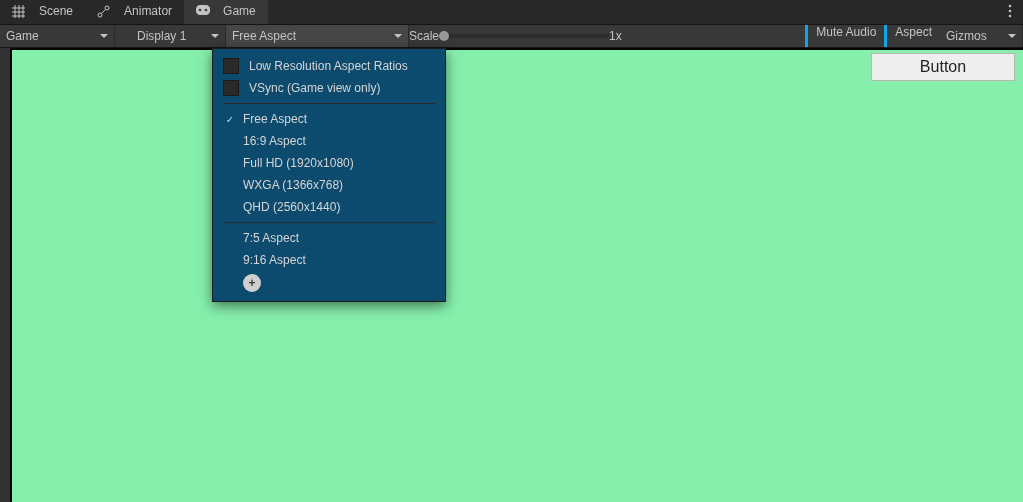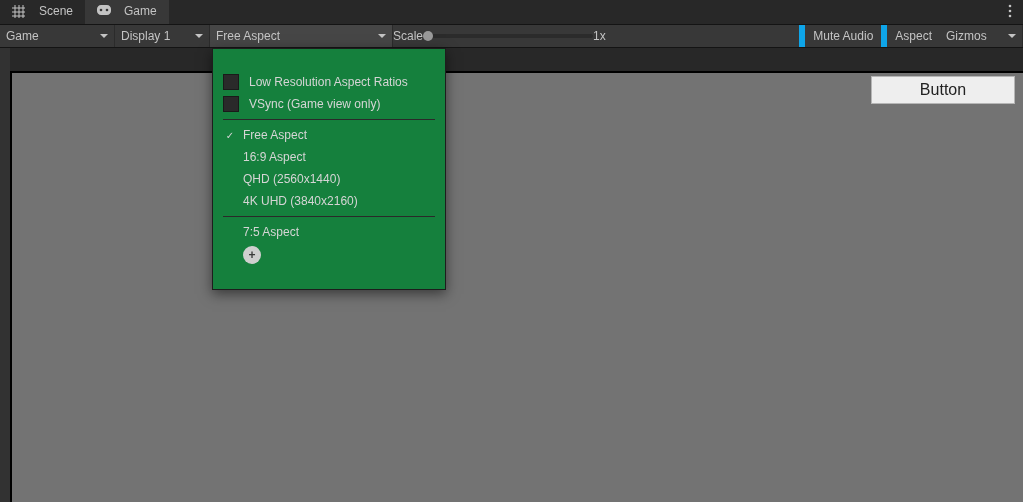--- a/index.html
+++ b/index.html
@@ -13,30 +13,30 @@
   
   .toolbar{height:22px;background:#383838;border-bottom:1px solid #141414;display:flex;align-items:stretch;font-size:12px;}
   .tb-btn{display:flex;align-items:center;padding:0 6px;gap:4px;cursor:pointer;color:#c4c4c4;border-right:1px solid #2b2b2b;}
   .tb-btn .caret{margin-left:auto;}
   .caret svg{display:block;}
   .tb-sel{display:flex;align-items:center;padding:0 6px;gap:4px;cursor:pointer;color:#c4c4c4;border-right:1px solid #2b2b2b;}
   .tb-sel.active{background:#464646;}
   .tb-scale{display:flex;align-items:center;padding:0 0;gap:0;}
   .slider{width:170px;height:4px;background:#2b2b2b;border-radius:2px;position:relative;}
   .slider .thumb{width:10px;height:10px;border-radius:50%;background:#9a9a9a;position:absolute;top:-3px;left:0;}
-  .tb-plain{display:flex;align-items:center;padding:0 8px;cursor:pointer;border-left:6px solid #0ea5e9;}
+  .tb-plain{display:flex;align-items:flex-start;padding:0 8px;cursor:pointer;border-left:3px solid #0ea5e9;}
   .tb-plain:last-child{border-right:1px solid #2b2b2b;}
   .spacer{flex:1;}
   
-  .viewport{position:absolute;left:10px;right:0;top:48px;bottom:0;background:#737373;border-left:2px solid #000;border-top:2px solid #000;margin-top:23px;}
+  .viewport{position:absolute;left:10px;right:0;top:48px;bottom:0;background:#86efac;border-left:2px solid #000;border-top:2px solid #000;}
   .left-gutter{position:absolute;left:0;top:48px;bottom:0;width:10px;background:#323232;}
   
   .ui-button{position:absolute;right:8px;top:3px;width:142px;height:26px;background:#eeeeee;border:1px solid #b6b6b6;color:#222;display:flex;align-items:center;justify-content:center;font-size:16px;}
   
-  .popup{position:absolute;left:212px;top:48px;width:232px;background:#15803d;border:1px solid #1d1d1d;padding:22px 0;box-shadow:0 4px 12px rgba(0,0,0,.5);}
+  .popup{position:absolute;left:212px;top:48px;width:232px;background:#0c4a6e;border:1px solid #1d1d1d;padding:6px 0;box-shadow:0 4px 12px rgba(0,0,0,.5);}
   .popup .row{display:flex;align-items:center;height:22px;padding:0 10px 0 10px;cursor:pointer;color:#d5d5d5;}
   .popup .chk{width:14px;height:14px;border:1px solid #1a1a1a;background:#2a2a2a;margin-right:10px;}
   .popup .sep{height:0;border-top:1px solid #2a2a2a;margin:4px 10px;}
   .popup .tick{width:14px;display:inline-block;text-align:center;margin-right:6px;color:#d5d5d5;font-size:10px;}
   .popup .add{width:18px;height:18px;border-radius:50%;background:#cfcfcf;color:#3a3a3a;display:inline-flex;align-items:center;justify-content:center;margin-left:20px;font-weight:bold;}
   .lbl{white-space:nowrap;}
 </style>
 </head>
 <body>
 
@@ -48,20 +48,32 @@
             <line x1="0" y1="3" x2="13" y2="3"></line>
             <line x1="0" y1="7" x2="13" y2="7"></line>
             <line x1="0" y1="11" x2="13" y2="11"></line>
             <line x1="3" y1="0" x2="3" y2="13"></line>
             <line x1="7" y1="0" x2="7" y2="13"></line>
             <line x1="11" y1="0" x2="11" y2="13"></line>
           </g>
         </svg>
     </span>
     <span class="lbl">Scene</span>
+  </div>
+  <div class="tab">
+    <span class="ico">
+      <svg viewBox="0 0 13 13" width="13" height="13">
+          <g stroke="#c4c4c4" stroke-width="1" fill="none">
+            <circle cx="3" cy="10" r="2"></circle>
+            <circle cx="10" cy="3" r="2"></circle>
+            <line x1="4.5" y1="8.5" x2="8.5" y2="4.5"></line>
+          </g>
+        </svg>
+    </span>
+    <span class="lbl">Animator</span>
   </div>
   <div class="tab active">
     <span class="ico">
       <svg viewBox="0 0 14 10" width="14" height="10">
           <path fill="#c4c4c4" d="M4 0h6c2.2 0 4 1.8 4 4v2c0 2.2-1.8 4-4 4H4C1.8 10 0 8.2 0 6V4c0-2.2 1.8-4 4-4z"></path>
           <circle cx="4" cy="5" r="1.3" fill="#383838"></circle>
           <circle cx="10" cy="5" r="1.3" fill="#383838"></circle>
         </svg>
     </span>
     <span class="lbl">Game</span>
@@ -79,21 +91,21 @@
 
 <div class="toolbar">
   <div class="tb-btn" style="width:102px;">
     <span class="lbl">Game</span>
     <span class="caret">
         <svg width="8" height="5">
           <path d="M0 0l4 4 4-4z" fill="#c4c4c4"></path>
         </svg>
       </span>
   </div>
-  <div class="tb-btn" style="width:82px;">
+  <div class="tb-btn" style="width:82px;margin-left:16px;">
     <span class="lbl">Display 1</span>
     <span class="caret">
         <svg width="8" height="5">
           <path d="M0 0l4 4 4-4z" fill="#c4c4c4"></path>
         </svg>
       </span>
   </div>
   <div class="tb-sel active" style="width:170px;justify-content:space-between;">
     <span class="lbl">Free Aspect</span>
     <span class="caret">
@@ -147,27 +159,35 @@
   <div class="row">
       <span class="tick">✓</span>
       <span class="lbl">Free Aspect</span>
     </div>
   <div class="row">
       <span class="tick"></span>
       <span class="lbl">16:9 Aspect</span>
     </div>
   <div class="row">
       <span class="tick"></span>
-      <span class="lbl">QHD (2560x1440)</span>
+      <span class="lbl">Full HD (1920x1080)</span>
     </div>
   <div class="row">
       <span class="tick"></span>
-      <span class="lbl">4K UHD (3840x2160)</span>
+      <span class="lbl">WXGA (1366x768)</span>
+    </div>
+  <div class="row">
+      <span class="tick"></span>
+      <span class="lbl">QHD (2560x1440)</span>
     </div>
   <div class="sep"></div>
   <div class="row">
       <span class="tick"></span>
       <span class="lbl">7:5 Aspect</span>
+    </div>
+  <div class="row">
+      <span class="tick"></span>
+      <span class="lbl">9:16 Aspect</span>
     </div>
   <div class="row" style="height:24px;">
     <span class="add">+</span>
   </div>
 </div>
 
 </body></html>

